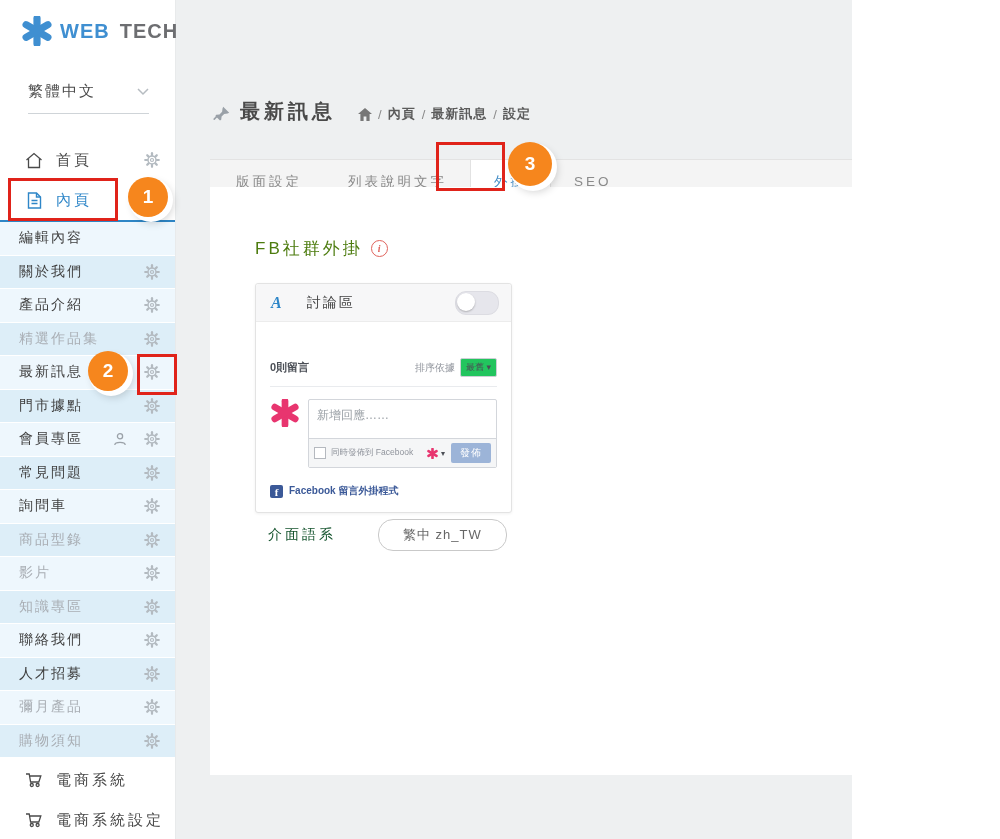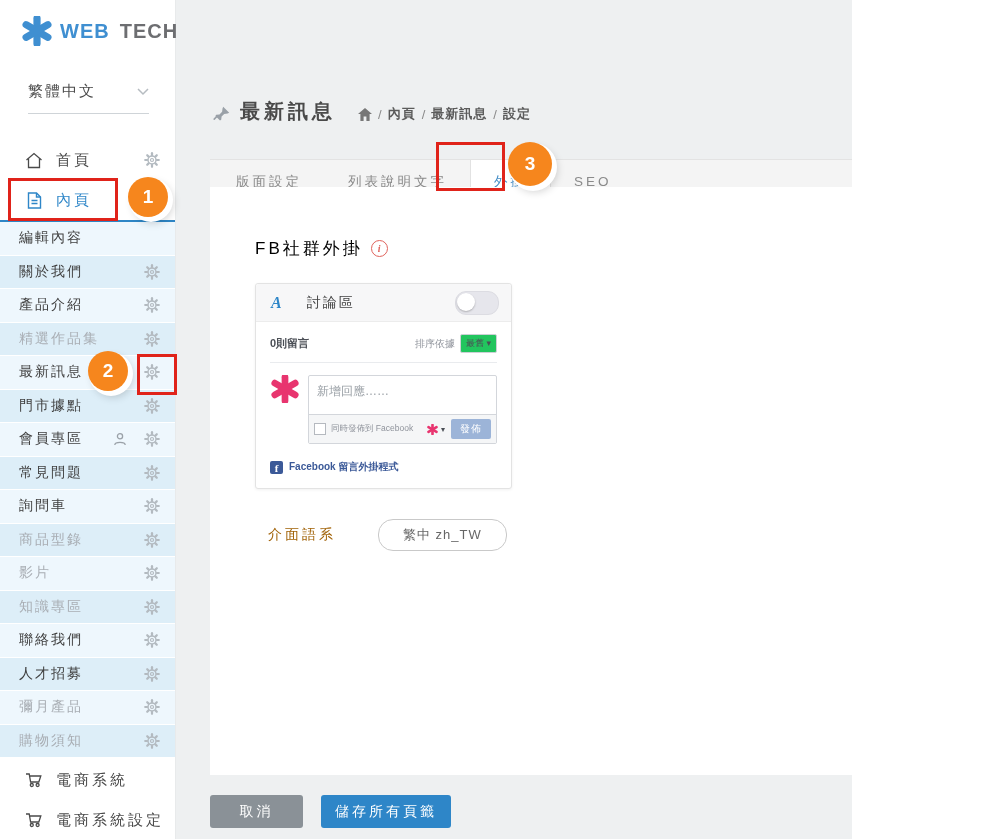--- a/index.html
+++ b/index.html
@@ -37,53 +37,53 @@
   .crumbs{display:flex;align-items:center;margin-left:22px;margin-bottom:2px;gap:6px;}
   .crumbs .sep{color:#8a8a8a;font-size:13px;}
   .crumb{font-size:13px;color:#5b5b5b;font-weight:bold;letter-spacing:1px;}
 
   .tabbar{position:absolute;left:0;top:159px;width:790px;height:45px;background:#f4f4f4;border-top:1px solid #e3e3e3;border-bottom:1px solid #d9d9d9;display:flex;align-items:stretch;padding-left:3px;box-sizing:border-box;}
   .tab{display:flex;align-items:center;padding:0 23px;font-size:13.5px;color:#8a8a8a;letter-spacing:3px;cursor:pointer;}
   .tab.active{background:#ffffff;color:#418bc5;border-left:1px solid #e2e2e2;border-right:1px solid #e2e2e2;}
 
   .panel{position:absolute;left:0;top:187px;width:790px;height:588px;background:#ffffff;}
   .section-title-row{display:flex;align-items:center;gap:8px;margin:50px 0 0 45px;}
-  .section-title{font-size:17px;color:#000000;letter-spacing:3px;}
+  .section-title{font-size:17px;color:#4d7c0f;letter-spacing:3px;}
   .info-ico{width:15px;height:15px;border:1.5px solid #e0635c;border-radius:50%;color:#e0635c;font-size:10px;font-style:italic;font-weight:bold;display:flex;align-items:center;justify-content:center;font-family:"Liberation Serif",serif;}
 
   .fb-card{position:absolute;left:45px;top:96px;width:255px;background:#fff;border:1px solid #e3e3e3;border-radius:3px;box-shadow:0 1px 3px rgba(0,0,0,0.06);}
   .fb-card-head{display:flex;align-items:center;height:37px;background:#f7f7f8;border-bottom:1px solid #ececec;border-radius:3px 3px 0 0;}
   .plug-a{font-size:16px;font-weight:bold;font-style:italic;color:#2e86c8;margin-left:15px;font-family:"Liberation Serif",serif;}
   .plug-name{font-size:14px;color:#444;letter-spacing:2px;margin-left:14px;padding-left:11px;}
   .toggle{margin-left:auto;margin-right:12px;width:42px;height:22px;border-radius:11px;background:#e6e6ec;border:1px solid #dcdce2;position:relative;cursor:pointer;}
   .toggle .knob{position:absolute;left:1px;top:1px;width:18px;height:18px;border-radius:50%;background:#fff;box-shadow:0 1px 2px rgba(0,0,0,0.25);}
 
   .fb-body{padding:12px 14px 14px 14px;}
-  .fb-count-row{display:flex;align-items:center;justify-content:space-between;}
+  .fb-count-row{display:flex;align-items:center;justify-content:space-between;margin-top:24px;}
   .fb-count{font-size:11px;font-weight:bold;color:#4b4f56;}
   .fb-sort{display:flex;align-items:center;gap:5px;}
   .fb-sort-label{font-size:10px;color:#90949c;}
   .fb-sort-btn{font-size:9px;color:#4b4f56;background:#22c55e;border:1px solid #ccd0d5;border-radius:2px;padding:2px 5px;cursor:pointer;}
   .fb-divider{height:1px;background:#e9ebee;margin:9px 0 12px 0;}
   .fb-comment-row{display:flex;gap:8px;}
   .fb-avatar{width:30px;height:30px;display:flex;align-items:flex-start;justify-content:center;}
   .fb-input-wrap{flex:1;border:1px solid #d3d6db;border-radius:2px;}
   .fb-input{height:38px;padding:7px 8px;font-size:12px;color:#9aa0a6;box-sizing:border-box;cursor:text;}
   .fb-input-foot{display:flex;align-items:center;background:#f5f6f7;border-top:1px solid #d3d6db;padding:4px 5px;}
   .fb-checkbox{width:10px;height:10px;border:1px solid #b5b9bf;background:#fff;margin-right:5px;flex-shrink:0;cursor:pointer;}
   .fb-check-label{font-size:8.5px;color:#90949c;white-space:nowrap;}
   .fb-mini-id{margin-left:auto;display:flex;align-items:center;gap:3px;}
   .fb-caret{font-size:8px;color:#4b4f56;}
   .fb-publish{background:#9cb4d8;color:#fff;font-size:10px;border-radius:2px;padding:3px 9px;margin-left:6px;cursor:pointer;letter-spacing:1px;}
   .fb-attrib{display:flex;align-items:center;gap:6px;margin-top:16px;cursor:pointer;}
   .fb-logo{width:13px;height:13px;background:#3b5998;border-radius:2px;color:#fff;font-size:11px;font-weight:bold;display:flex;align-items:flex-end;justify-content:center;font-family:"Liberation Serif",serif;line-height:12px;}
   .fb-attrib-text{font-size:10px;font-weight:bold;color:#3b5998;}
 
   .lang-sys-row{position:absolute;left:58px;top:332px;display:flex;align-items:center;}
-  .lang-sys-label{font-size:14px;color:#a16207;letter-spacing:3px;}
+  .lang-sys-label{font-size:14px;color:#14532d;letter-spacing:3px;}
   .lang-pill{margin-left:42px;border:1px solid #c9c9c9;border-radius:15px;padding:6px 24px;font-size:13px;color:#666;letter-spacing:1px;cursor:pointer;background:#fff;}
 
   .footer-row{position:absolute;left:0;top:795px;display:flex;gap:18px;}
   .btn{height:33px;display:flex;align-items:center;justify-content:center;border-radius:3px;color:#fff;font-size:14px;letter-spacing:3px;cursor:pointer;}
   .btn-cancel{width:93px;background:#8a9197;}
   .btn-save{width:130px;background:#2e86c8;}
 
   
   .red-box{position:absolute;border:3px solid #e0231a;z-index:30;pointer-events:none;}
   .step-badge{position:absolute;width:40px;height:40px;border-radius:50%;background:#f6861d;color:#fff;font-size:19px;font-weight:bold;display:flex;align-items:center;justify-content:center;z-index:31;box-shadow:3px 3px 0 2px #ffffff,5px 6px 8px rgba(0,0,0,0.18);}
@@ -567,24 +567,20 @@
           </div>
         </div>
       </div>
 
       <div class="lang-sys-row">
         <span class="lang-sys-label">介面語系</span>
         <span class="lang-pill">繁中 zh_TW</span>
       </div>
     </div>
 
-    <div class="footer-row">
-      <span class="btn btn-cancel">取消</span>
-      <span class="btn btn-save">儲存所有頁籤</span>
-    </div>
   </div>
 
   <div class="red-box" style="left:8px;top:178px;width:104px;height:37px;"></div>
   <div class="step-badge" style="left:128px;top:177px;">1</div>
 
   <div class="red-box" style="left:137px;top:354px;width:34px;height:35px;"></div>
   <div class="step-badge" style="left:88px;top:351px;">2</div>
 
   <div class="red-box" style="left:436px;top:142px;width:63px;height:43px;"></div>
   <div class="step-badge" style="left:508px;top:142px;width:44px;height:44px;">3</div>

